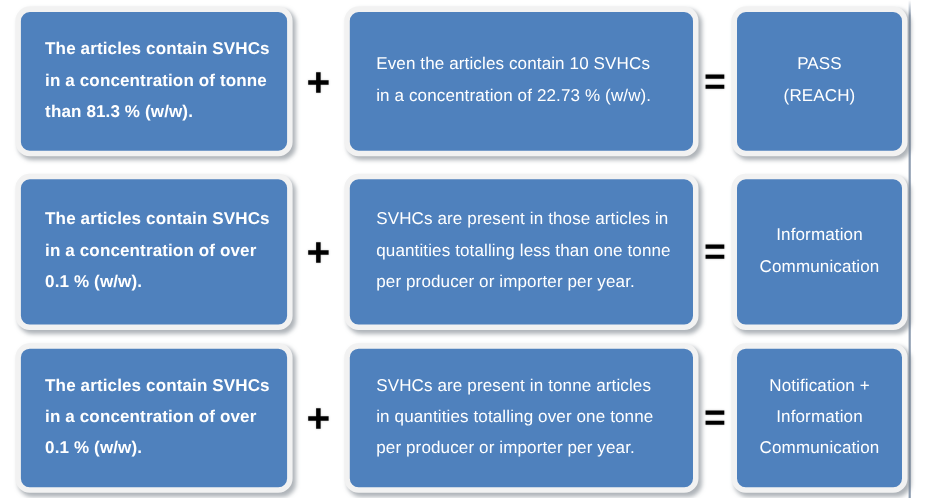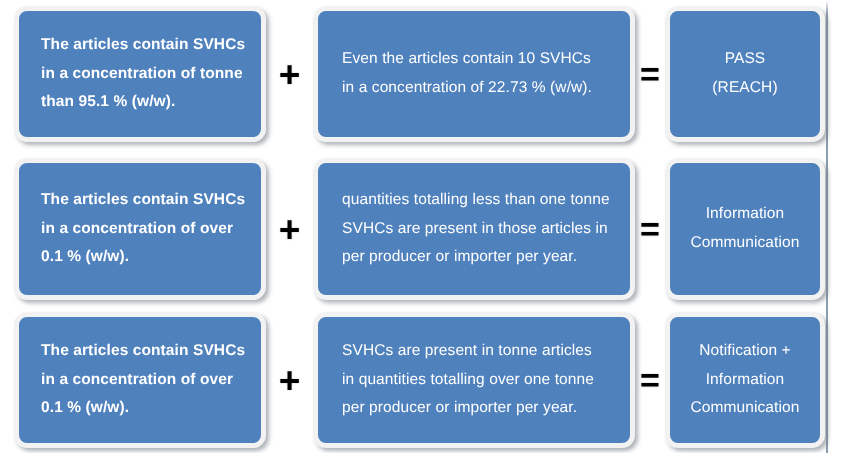--- a/index.html
+++ b/index.html
@@ -114,21 +114,21 @@
 
   <div class="edge-rule"></div>
 
   <div class="grid">
 
     <div class="row row-1">
 
       <div class="box col-condition">
         <span class="line">The articles contain SVHCs</span>
         <span class="line">in a concentration of tonne</span>
-        <span class="line">than 95.1 % (w/w).</span>
+        <span class="line">than 81.3 % (w/w).</span>
       </div>
 
       <div class="op op-plus">+</div>
 
       <div class="box col-quantity">
         <span class="line">Even the articles contain 10 SVHCs</span>
         <span class="line">in a concentration of 22.73 % (w/w).</span>
       </div>
 
       <div class="op op-equals">=</div>
@@ -145,22 +145,22 @@
 
       <div class="box col-condition">
         <span class="line">The articles contain SVHCs</span>
         <span class="line">in a concentration of over</span>
         <span class="line">0.1 % (w/w).</span>
       </div>
 
       <div class="op op-plus">+</div>
 
       <div class="box col-quantity">
+        <span class="line">SVHCs are present in those articles in</span>
         <span class="line">quantities totalling less than one tonne</span>
-        <span class="line">SVHCs are present in those articles in</span>
         <span class="line">per producer or importer per year.</span>
       </div>
 
       <div class="op op-equals">=</div>
 
       <div class="box col-result">
         <span class="line">Information</span>
         <span class="line">Communication</span>
       </div>
 

